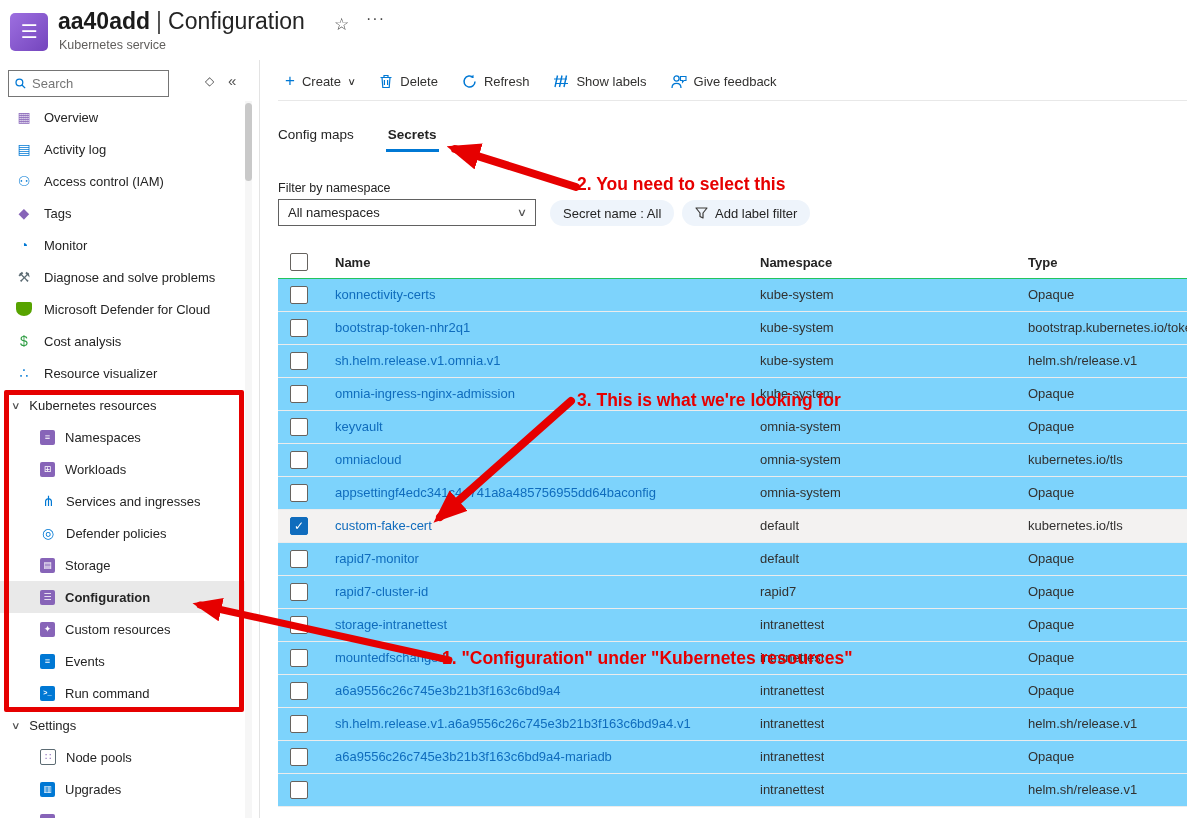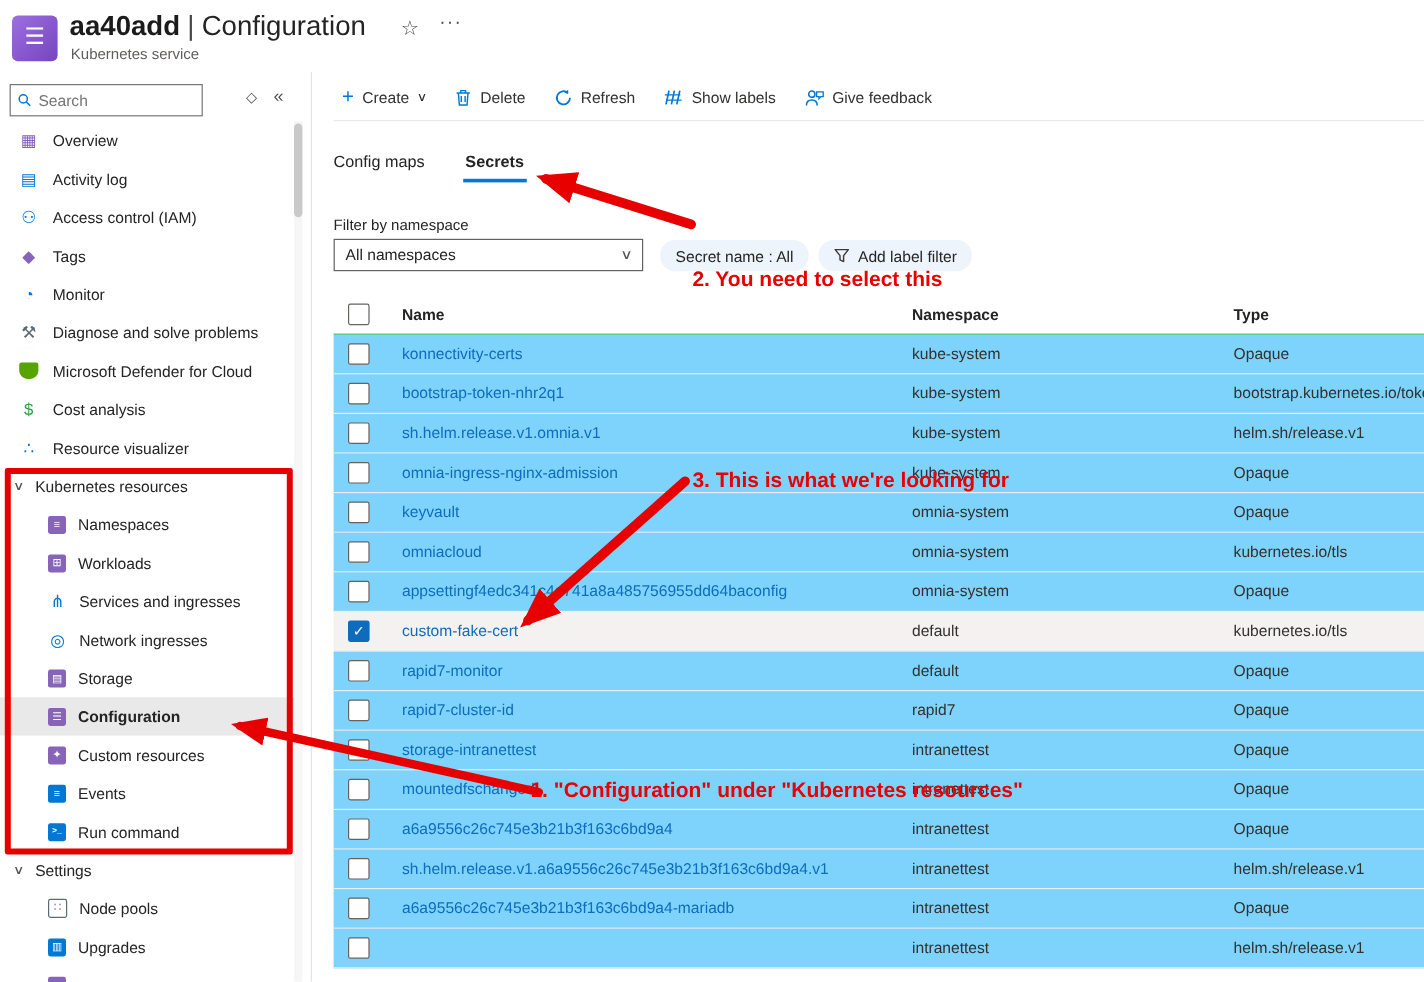--- a/index.html
+++ b/index.html
@@ -72,21 +72,21 @@
   .cell { position:absolute; top:8px; font-size:13px; white-space:nowrap; overflow:hidden; }
   .cell.c-name { left:57px; max-width:420px; color:#0f6cbd; text-decoration:none; cursor:pointer; }
   .cell.c-ns { left:482px; color:#323130; }
   .cell.c-type { left:750px; right:0; color:#323130; }
 
   
   .red-rect { position:absolute; left:4px; top:390px; width:240px; height:322px; border:5px solid #e60000;
     border-radius:2px; z-index:55; pointer-events:none; }
   .overlay-svg { position:absolute; left:0; top:0; z-index:60; pointer-events:none; }
   .note { position:absolute; z-index:61; color:#e60000; font-weight:700; font-size:17.5px; white-space:nowrap; pointer-events:none; }
-  #note2 { left:577px; top:174px;margin-top:48px; }
+  #note2 { left:577px; top:174px; }
   #note3 { left:577px; top:390px; }
   #note1 { left:442px; top:648px; }
 
   .icon-svg { display:block; }
 </style>
 </head>
 <body>
 
 <div class="hdr-icon">☰</div>
 <div class="hdr-title"><b>aa40add</b><span class="sep">|</span><span>Configuration</span></div>
@@ -152,21 +152,21 @@
       <div class="nav-item child">
         <span class="nicon ibox" style="background: rgb(135, 100, 184);">⊞</span>
         <span class="nav-label">Workloads</span>
       </div>
       <div class="nav-item child">
         <span class="nicon" style="color: rgb(0, 120, 212);">⋔</span>
         <span class="nav-label">Services and ingresses</span>
       </div>
       <div class="nav-item child">
         <span class="nicon" style="color: rgb(0, 120, 212);">◎</span>
-        <span class="nav-label">Network ingresses</span>
+        <span class="nav-label">Defender policies</span>
       </div>
       <div class="nav-item child">
         <span class="nicon ibox" style="background: rgb(135, 100, 184);">▤</span>
         <span class="nav-label">Storage</span>
       </div>
       <div class="nav-item child selected">
         <span class="nicon ibox" style="background: rgb(135, 100, 184);">☰</span>
         <span class="nav-label">Configuration</span>
       </div>
       <div class="nav-item child">

